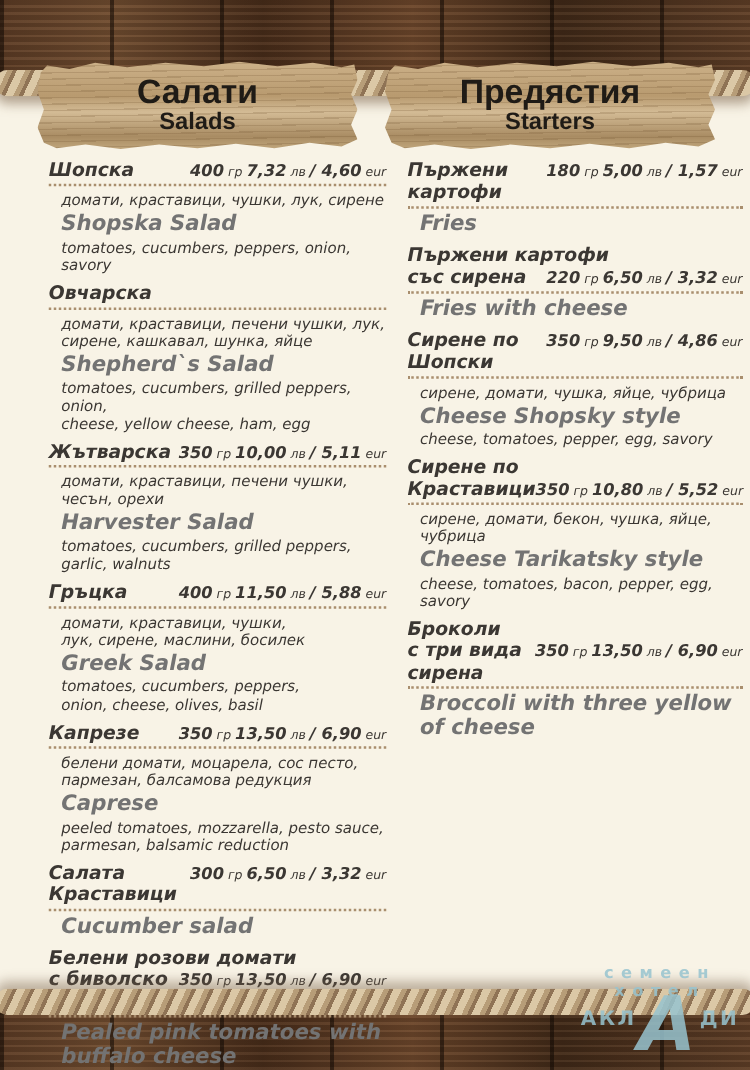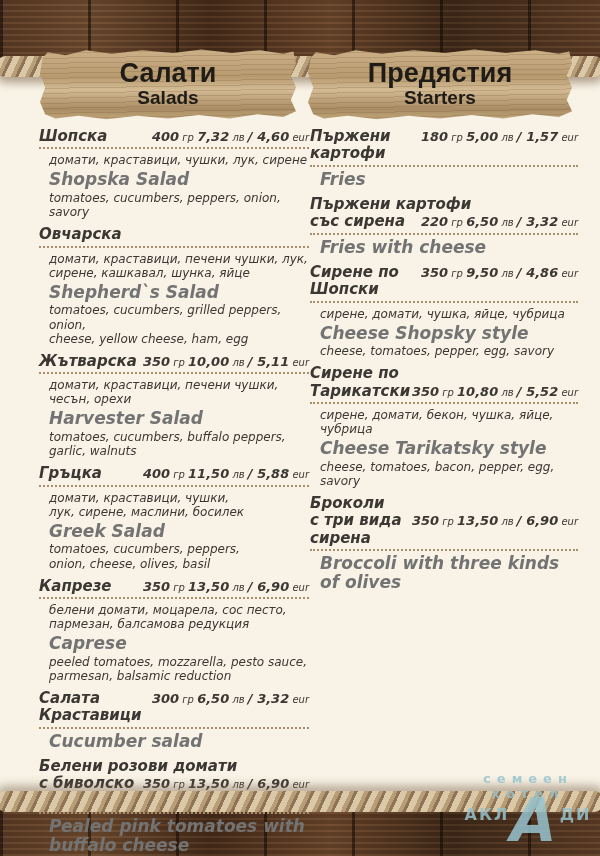--- a/index.html
+++ b/index.html
@@ -37,28 +37,28 @@
     background-image:
       repeating-linear-gradient(179deg, rgba(110,80,45,.22) 0 1px, rgba(0,0,0,0) 1px 5px),
       linear-gradient(180deg,#cdb28a,#b89a6f 40%,#d3bb95 58%,#a98c63 85%,#c2a87e);
     clip-path:polygon(1% 14%,3% 6%,10% 10%,18% 3%,28% 8%,40% 3%,52% 7%,63% 2%,75% 7%,86% 3%,95% 8%,99% 5%,100% 22%,98% 38%,100% 55%,98% 72%,100% 88%,95% 96%,85% 92%,74% 98%,62% 93%,50% 98%,38% 94%,26% 99%,15% 94%,6% 98%,2% 92%,0% 75%,2% 55%,0% 35%);
     z-index:3;
     display:flex;flex-direction:column;justify-content:center;align-items:center;
     font-family:"Liberation Sans","DejaVu Sans",sans-serif;
     color:#1f1b16;
     filter:drop-shadow(2px 3px 3px rgba(60,40,20,.35));
   }
-  .plank-left{left:40px;width:256px;}
+  .plank-left{left:30px;width:256px;}
   .plank-right{left:308px;width:264px;}
   .plank-title{font-size:27px;font-weight:bold;line-height:1.05;}
   .plank-sub{font-size:19px;font-weight:bold;line-height:1.1;}
   
   .col{position:absolute;top:128px;font-style:italic;color:#3b3733;}
   .col-left{left:39px;width:270px;}
-  .col-right{left:310px;width:268px;}
+  .col-right{left:326px;width:268px;}
   .menu-item{margin-bottom:7px;}
   .pre-name{font-size:15px;font-weight:bold;line-height:1.15;}
   .item-row{
     display:flex;justify-content:space-between;align-items:baseline;
     padding-bottom:2px;border-bottom:2px dotted #a98e6e;
   }
   .item-name{font-size:15px;font-weight:bold;line-height:1.15;}
   .item-price{white-space:nowrap;font-weight:bold;font-size:13px;}
   .item-price .unit{font-size:10px;font-weight:normal;}
   .desc-bg,.desc-en{
@@ -121,21 +121,21 @@
 cheese, yellow cheese, ham, egg</div>
       </div>
       <div class="menu-item">
         <div class="item-row">
           <span class="item-name">Жътварска</span>
           <span class="item-price"><span>350</span><span class="unit"> гр </span><span>10,00</span><span class="unit"> лв </span><span>/ </span><span>5,11</span><span class="unit"> eur</span></span>
         </div>
         <div class="desc-bg">домати, краставици, печени чушки,
 чесън, орехи</div>
         <div class="name-en">Harvester Salad</div>
-        <div class="desc-en">tomatoes, cucumbers, buffalo peppers,
+        <div class="desc-en">tomatoes, cucumbers, grilled peppers,
 garlic, walnuts</div>
       </div>
       <div class="menu-item">
         <div class="item-row">
           <span class="item-name">Гръцка</span>
           <span class="item-price"><span>400</span><span class="unit"> гр </span><span>11,50</span><span class="unit"> лв </span><span>/ </span><span>5,88</span><span class="unit"> eur</span></span>
         </div>
         <div class="desc-bg">домати, краставици, чушки,
 лук, сирене, маслини, босилек</div>
         <div class="name-en">Greek Salad</div>
@@ -190,34 +190,34 @@
           <span class="item-name">Сирене по Шопски</span>
           <span class="item-price"><span>350</span><span class="unit"> гр </span><span>9,50</span><span class="unit"> лв </span><span>/ </span><span>4,86</span><span class="unit"> eur</span></span>
         </div>
         <div class="desc-bg">сирене, домати, чушка, яйце, чубрица</div>
         <div class="name-en">Cheese Shopsky style</div>
         <div class="desc-en">cheese, tomatoes, pepper, egg, savory</div>
       </div>
       <div class="menu-item">
         <div class="pre-name">Сирене по</div>
         <div class="item-row">
-          <span class="item-name">Тарикатски</span>
+          <span class="item-name">Краставици</span>
           <span class="item-price"><span>350</span><span class="unit"> гр </span><span>10,80</span><span class="unit"> лв </span><span>/ </span><span>5,52</span><span class="unit"> eur</span></span>
         </div>
         <div class="desc-bg">сирене, домати, бекон, чушка, яйце, чубрица</div>
         <div class="name-en">Cheese Tarikatsky style</div>
         <div class="desc-en">cheese, tomatoes, bacon, pepper, egg, savory</div>
       </div>
       <div class="menu-item">
         <div class="pre-name">Броколи</div>
         <div class="item-row">
           <span class="item-name">с три вида сирена</span>
           <span class="item-price"><span>350</span><span class="unit"> гр </span><span>13,50</span><span class="unit"> лв </span><span>/ </span><span>6,90</span><span class="unit"> eur</span></span>
         </div>
-        <div class="name-en">Broccoli with three kinds of olives</div>
+        <div class="name-en">Broccoli with three yellow of cheese</div>
       </div>
     </div>
 
   <div class="logo">
     <div class="logo-line1">семеен</div>
     <div class="logo-line2">хотел</div>
     <div class="logo-name">
       <span>АКЛ</span>
       <span class="logo-big">А</span>
       <span>ДИ</span>

